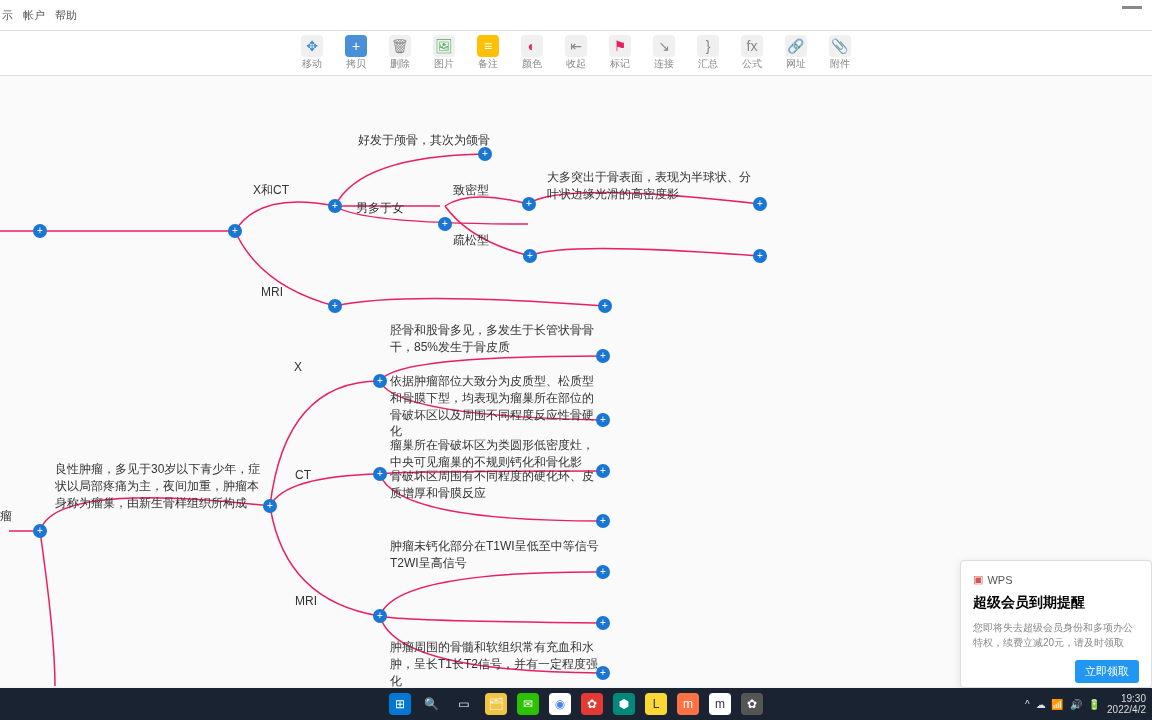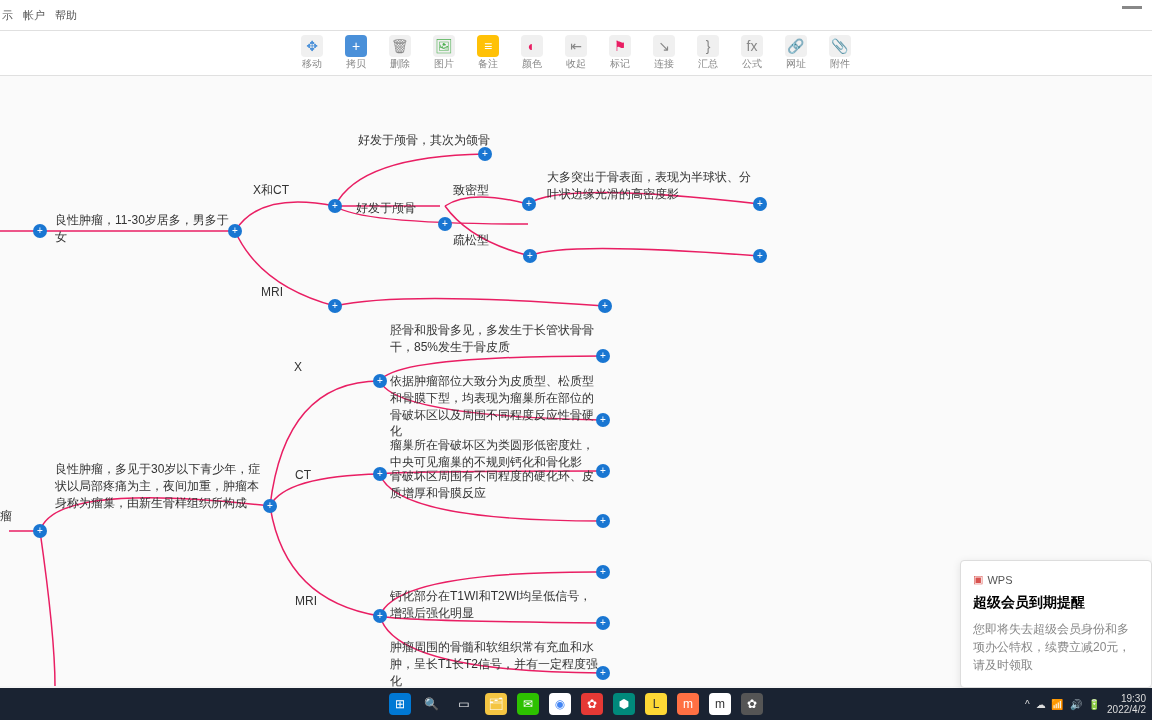--- a/index.html
+++ b/index.html
@@ -10,21 +10,21 @@
 .tool { display:flex; flex-direction:column; align-items:center; font-size:10px; color:#888; cursor:pointer; width:30px; }
 .tool .ico { width:22px; height:22px; border-radius:4px; display:flex; align-items:center; justify-content:center; font-size:14px; }
 .canvas { position:absolute; top:76px; left:0; width:100%; height:610px; background:#fafafa; }
 .node { position:absolute; font-size:12px; color:#333; line-height:1.4; }
 .plus { position:absolute; width:14px; height:14px; border-radius:50%; background:#1976d2; color:#fff; font-size:10px; line-height:14px; text-align:center; cursor:pointer; }
 svg.links { position:absolute; top:0; left:0; pointer-events:none; }
 svg.links path { stroke:#e91e63; stroke-width:1.5; fill:none; }
 .wps { position:absolute; right:0; bottom:32px; width:192px; height:128px; background:#fff; border:1px solid #ddd; border-radius:4px; padding:12px; font-size:11px; box-shadow:0 2px 8px rgba(0,0,0,.1); }
 .wps .brand { display:flex; align-items:center; font-size:11px; color:#555; margin-bottom:8px; gap:4px;}
 .wps .title { font-size:14px; font-weight:bold; margin-bottom:8px; }
-.wps .desc { color:#888; font-size:12px; line-height:1.5; margin-bottom:18px; }
+.wps .desc { color:#888; font-size:10px; line-height:1.5; margin-bottom:10px; }
 .wps .btn { float:right; background:#2196f3; color:#fff; border:none; padding:4px 10px; border-radius:3px; font-size:11px; cursor:pointer;}
 .taskbar { position:absolute; bottom:0; left:0; width:100%; height:32px; background:#1a2332; display:flex; align-items:center; justify-content:center; gap:10px; }
 .taskbar .ticon { width:22px; height:22px; border-radius:4px; display:flex; align-items:center; justify-content:center; font-size:12px; color:#fff; cursor:pointer; }
 .taskbar .tray { position:absolute; right:6px; display:flex; align-items:center; gap:6px; color:#ddd; font-size:10px; }
 .min-btn { position:absolute; top:6px; right:10px; width:20px; height:3px; background:#888; cursor:pointer;}
 </style>
 </head>
 <body>
 
 <div class="menu">
@@ -113,32 +113,31 @@
     <path d="M270 430 Q285 525 380 540"></path>
     <path d="M380 305 Q395 280 602 280"></path>
     <path d="M380 305 Q395 340 602 344"></path>
     <path d="M380 398 Q395 395 602 395"></path>
     <path d="M380 398 Q395 445 602 445"></path>
     <path d="M380 540 Q395 495 602 496"></path>
     <path d="M380 540 Q395 545 602 547"></path>
     <path d="M380 540 Q395 596 602 597"></path>
   </svg>
 
-  <div class="node" style="left:55px;top:136px;width:180px">良性肿瘤，11-30岁居多，男多于女</div>
   <div class="plus" style="left:33px;top:148px">+</div>
   <div class="plus" style="left:228px;top:148px">+</div>
 
   <div class="node" style="left:253px;top:106px">X和CT</div>
   <div class="node" style="left:261px;top:208px">MRI</div>
   <div class="plus" style="left:328px;top:123px">+</div>
   <div class="plus" style="left:328px;top:223px">+</div>
 
   <div class="node" style="left:358px;top:56px">好发于颅骨，其次为颌骨</div>
   <div class="plus" style="left:478px;top:71px">+</div>
-  <div class="node" style="left:356px;top:124px">好发于颅骨</div>
+  <div class="node" style="left:356px;top:124px">男多于女</div>
   <div class="plus" style="left:438px;top:141px">+</div>
 
   <div class="node" style="left:453px;top:106px">致密型</div>
   <div class="node" style="left:453px;top:156px">疏松型</div>
   <div class="plus" style="left:522px;top:121px">+</div>
   <div class="plus" style="left:523px;top:173px">+</div>
 
   <div class="node" style="left:547px;top:93px;width:210px">大多突出于骨表面，表现为半球状、分叶状边缘光滑的高密度影</div>
   <div class="plus" style="left:753px;top:121px">+</div>
   <div class="plus" style="left:753px;top:173px">+</div>
@@ -157,22 +156,22 @@
   <div class="plus" style="left:373px;top:533px">+</div>
 
   <div class="node" style="left:390px;top:246px;width:210px">胫骨和股骨多见，多发生于长管状骨骨干，85%发生于骨皮质</div>
   <div class="plus" style="left:596px;top:273px">+</div>
   <div class="node" style="left:390px;top:297px;width:210px">依据肿瘤部位大致分为皮质型、松质型和骨膜下型，均表现为瘤巢所在部位的骨破坏区以及周围不同程度反应性骨硬化</div>
   <div class="plus" style="left:596px;top:337px">+</div>
   <div class="node" style="left:390px;top:361px;width:210px">瘤巢所在骨破坏区为类圆形低密度灶，中央可见瘤巢的不规则钙化和骨化影</div>
   <div class="plus" style="left:596px;top:388px">+</div>
   <div class="node" style="left:390px;top:392px;width:210px">骨破坏区周围有不同程度的硬化环、皮质增厚和骨膜反应</div>
   <div class="plus" style="left:596px;top:438px">+</div>
+  <div class="node" style="left:390px;top:462px;width:210px">肿瘤未钙化部分在T1WI呈低至中等信号T2WI呈高信号</div>
   <div class="plus" style="left:596px;top:489px">+</div>
-  <div class="node" style="left:390px;top:512px;width:210px">钙化部分在T1WI和T2WI均呈低信号，增强后强化明显</div>
   <div class="plus" style="left:596px;top:540px">+</div>
   <div class="node" style="left:390px;top:563px;width:210px">肿瘤周围的骨髓和软组织常有充血和水肿，呈长T1长T2信号，并有一定程度强化</div>
   <div class="plus" style="left:596px;top:590px">+</div>
 </div>
 
 <div class="wps">
   <div class="brand">
       <span style="color:#d9534f">▣</span>
       <span>WPS</span>
     </div>

